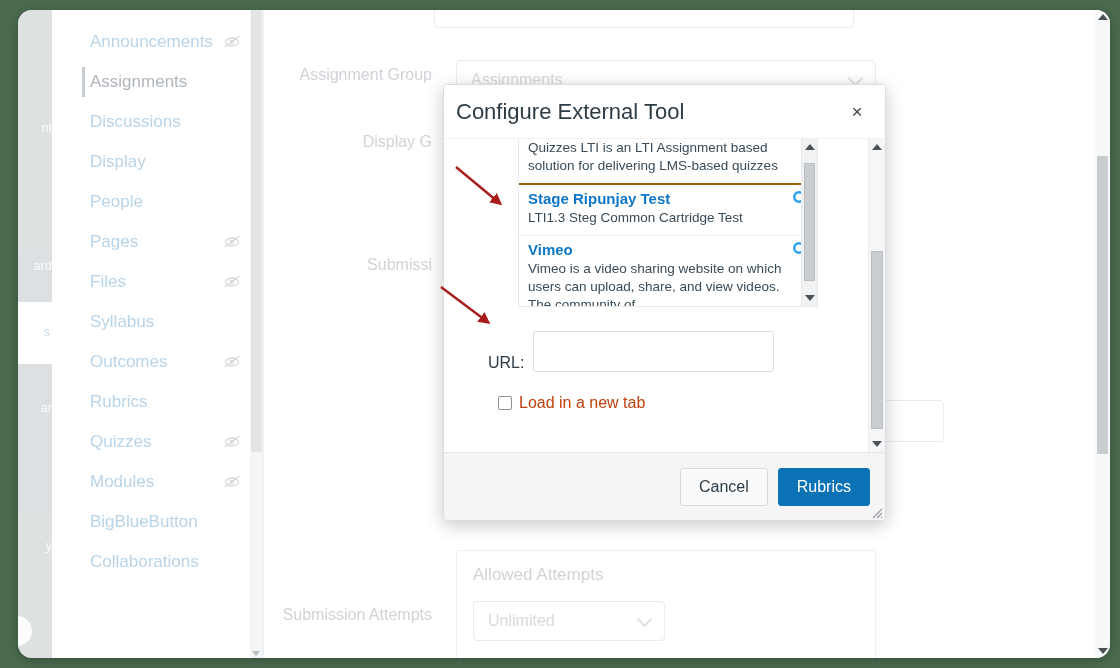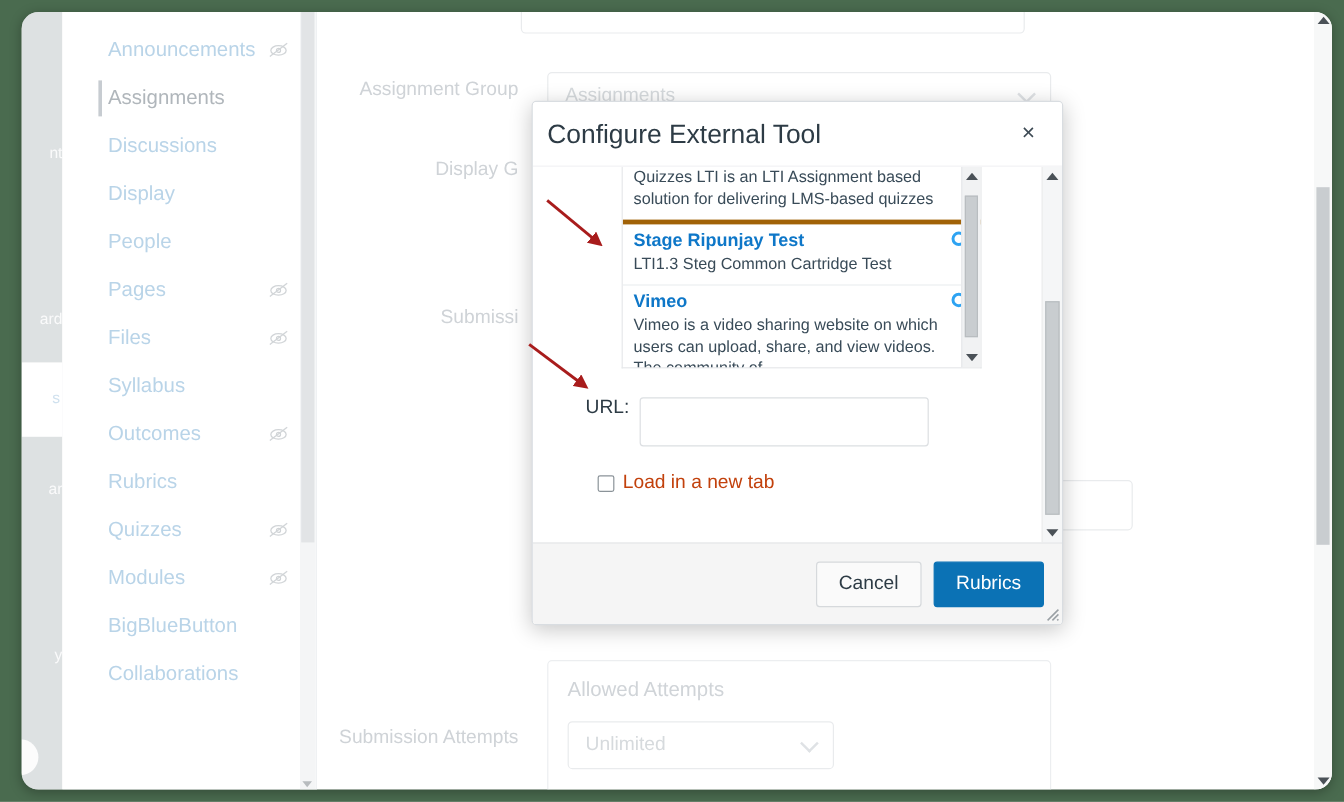--- a/index.html
+++ b/index.html
@@ -255,21 +255,21 @@
     background: #fff;
     overflow: hidden;
   }
   .tool-item {
     padding: 3px 30px 8px 9px;
     border-bottom: 1px solid #eceef0;
     position: relative;
   }
   .tool-item.partial {
     padding-top: 0;
-    border-bottom: 4px solid #a16207;
+    border-bottom: 2px solid #a16207;
   }
   .tool-name {
     font-size: 15px;
     font-weight: bold;
     color: #0e77c8;
     line-height: 21px;
     cursor: pointer;
   }
   .tool-desc {
     font-size: 13.5px;
@@ -305,21 +305,21 @@
     width: 0; height: 0;
     border-left: 5px solid transparent;
     border-right: 5px solid transparent;
   }
   #list-scroll .arrow.up { top: 5px; border-bottom: 6px solid #4a5157; }
   #list-scroll .arrow.dn { bottom: 5px; border-top: 6px solid #4a5157; }
 
   
   #url-row {
     display: flex;
-    align-items: flex-start;
+    align-items: flex-end;
     margin: 24px 0 0 0;
     padding-left: 28px;
   }
   #url-label {
     font-size: 16px;
     color: #2d3b45;
     margin-right: 9px;
   }
   #url-input {
     width: 241px;
@@ -574,21 +574,21 @@
     <div class="bg-row" style="left:560px; top:390px;">
       <div class="bg-input" style="width:120px;height:42px;">
         <span>d</span>
       </div>
     </div>
 
     <div class="bg-row" style="left:0px; top:540px; width:680px;">
       <div class="bg-label" style="width:168px; padding-top:8px;margin-top:48px;">Submission Attempts</div>
       <div style="margin-left:24px; width:420px; height:130px; border:1px solid #eceef0; border-radius:4px; padding:14px 16px; background:#fff;">
         <div class="bg-legend">Allowed Attempts</div>
-        <div class="bg-input" style="margin-top:16px; width:222px; height:40px;">
+        <div class="bg-input" style="margin-top:16px; width:192px; height:40px;">
           <span>Unlimited</span>
           <span class="bg-chev"></span>
         </div>
       </div>
     </div>
 
     <div id="page-scroll">
       <div class="arrow up"></div>
       <div class="thumb"></div>
       <div class="arrow dn"></div>

